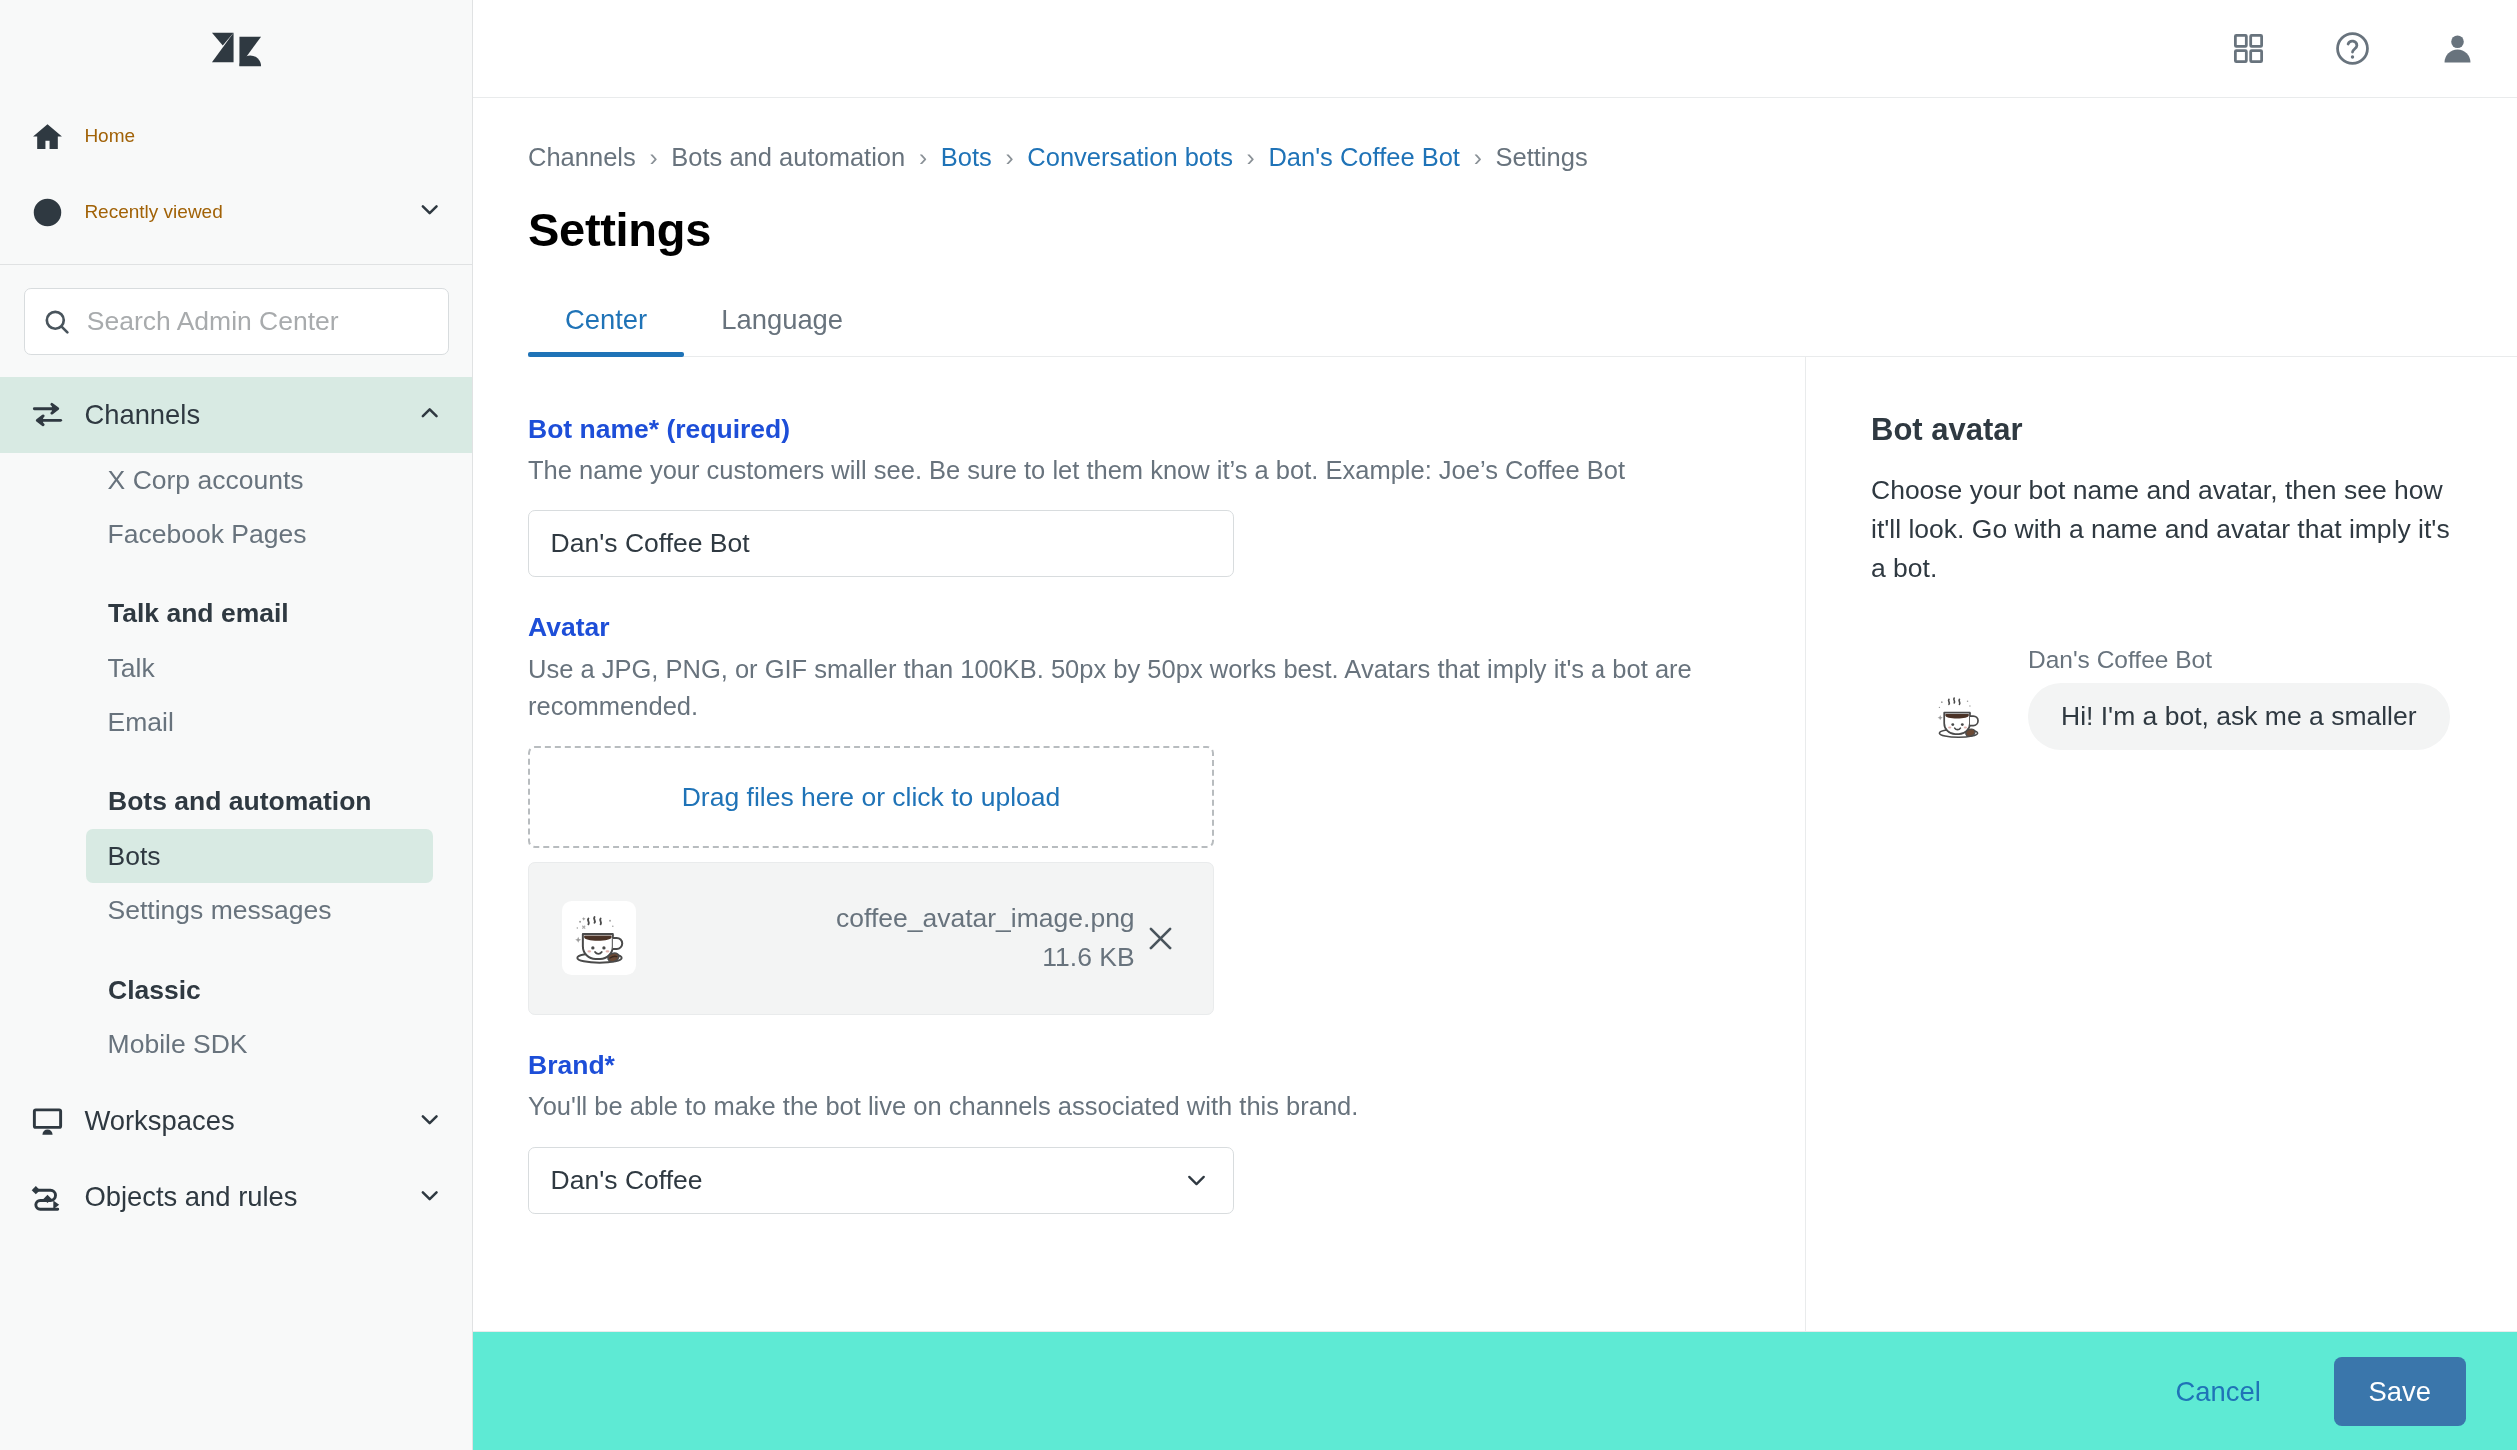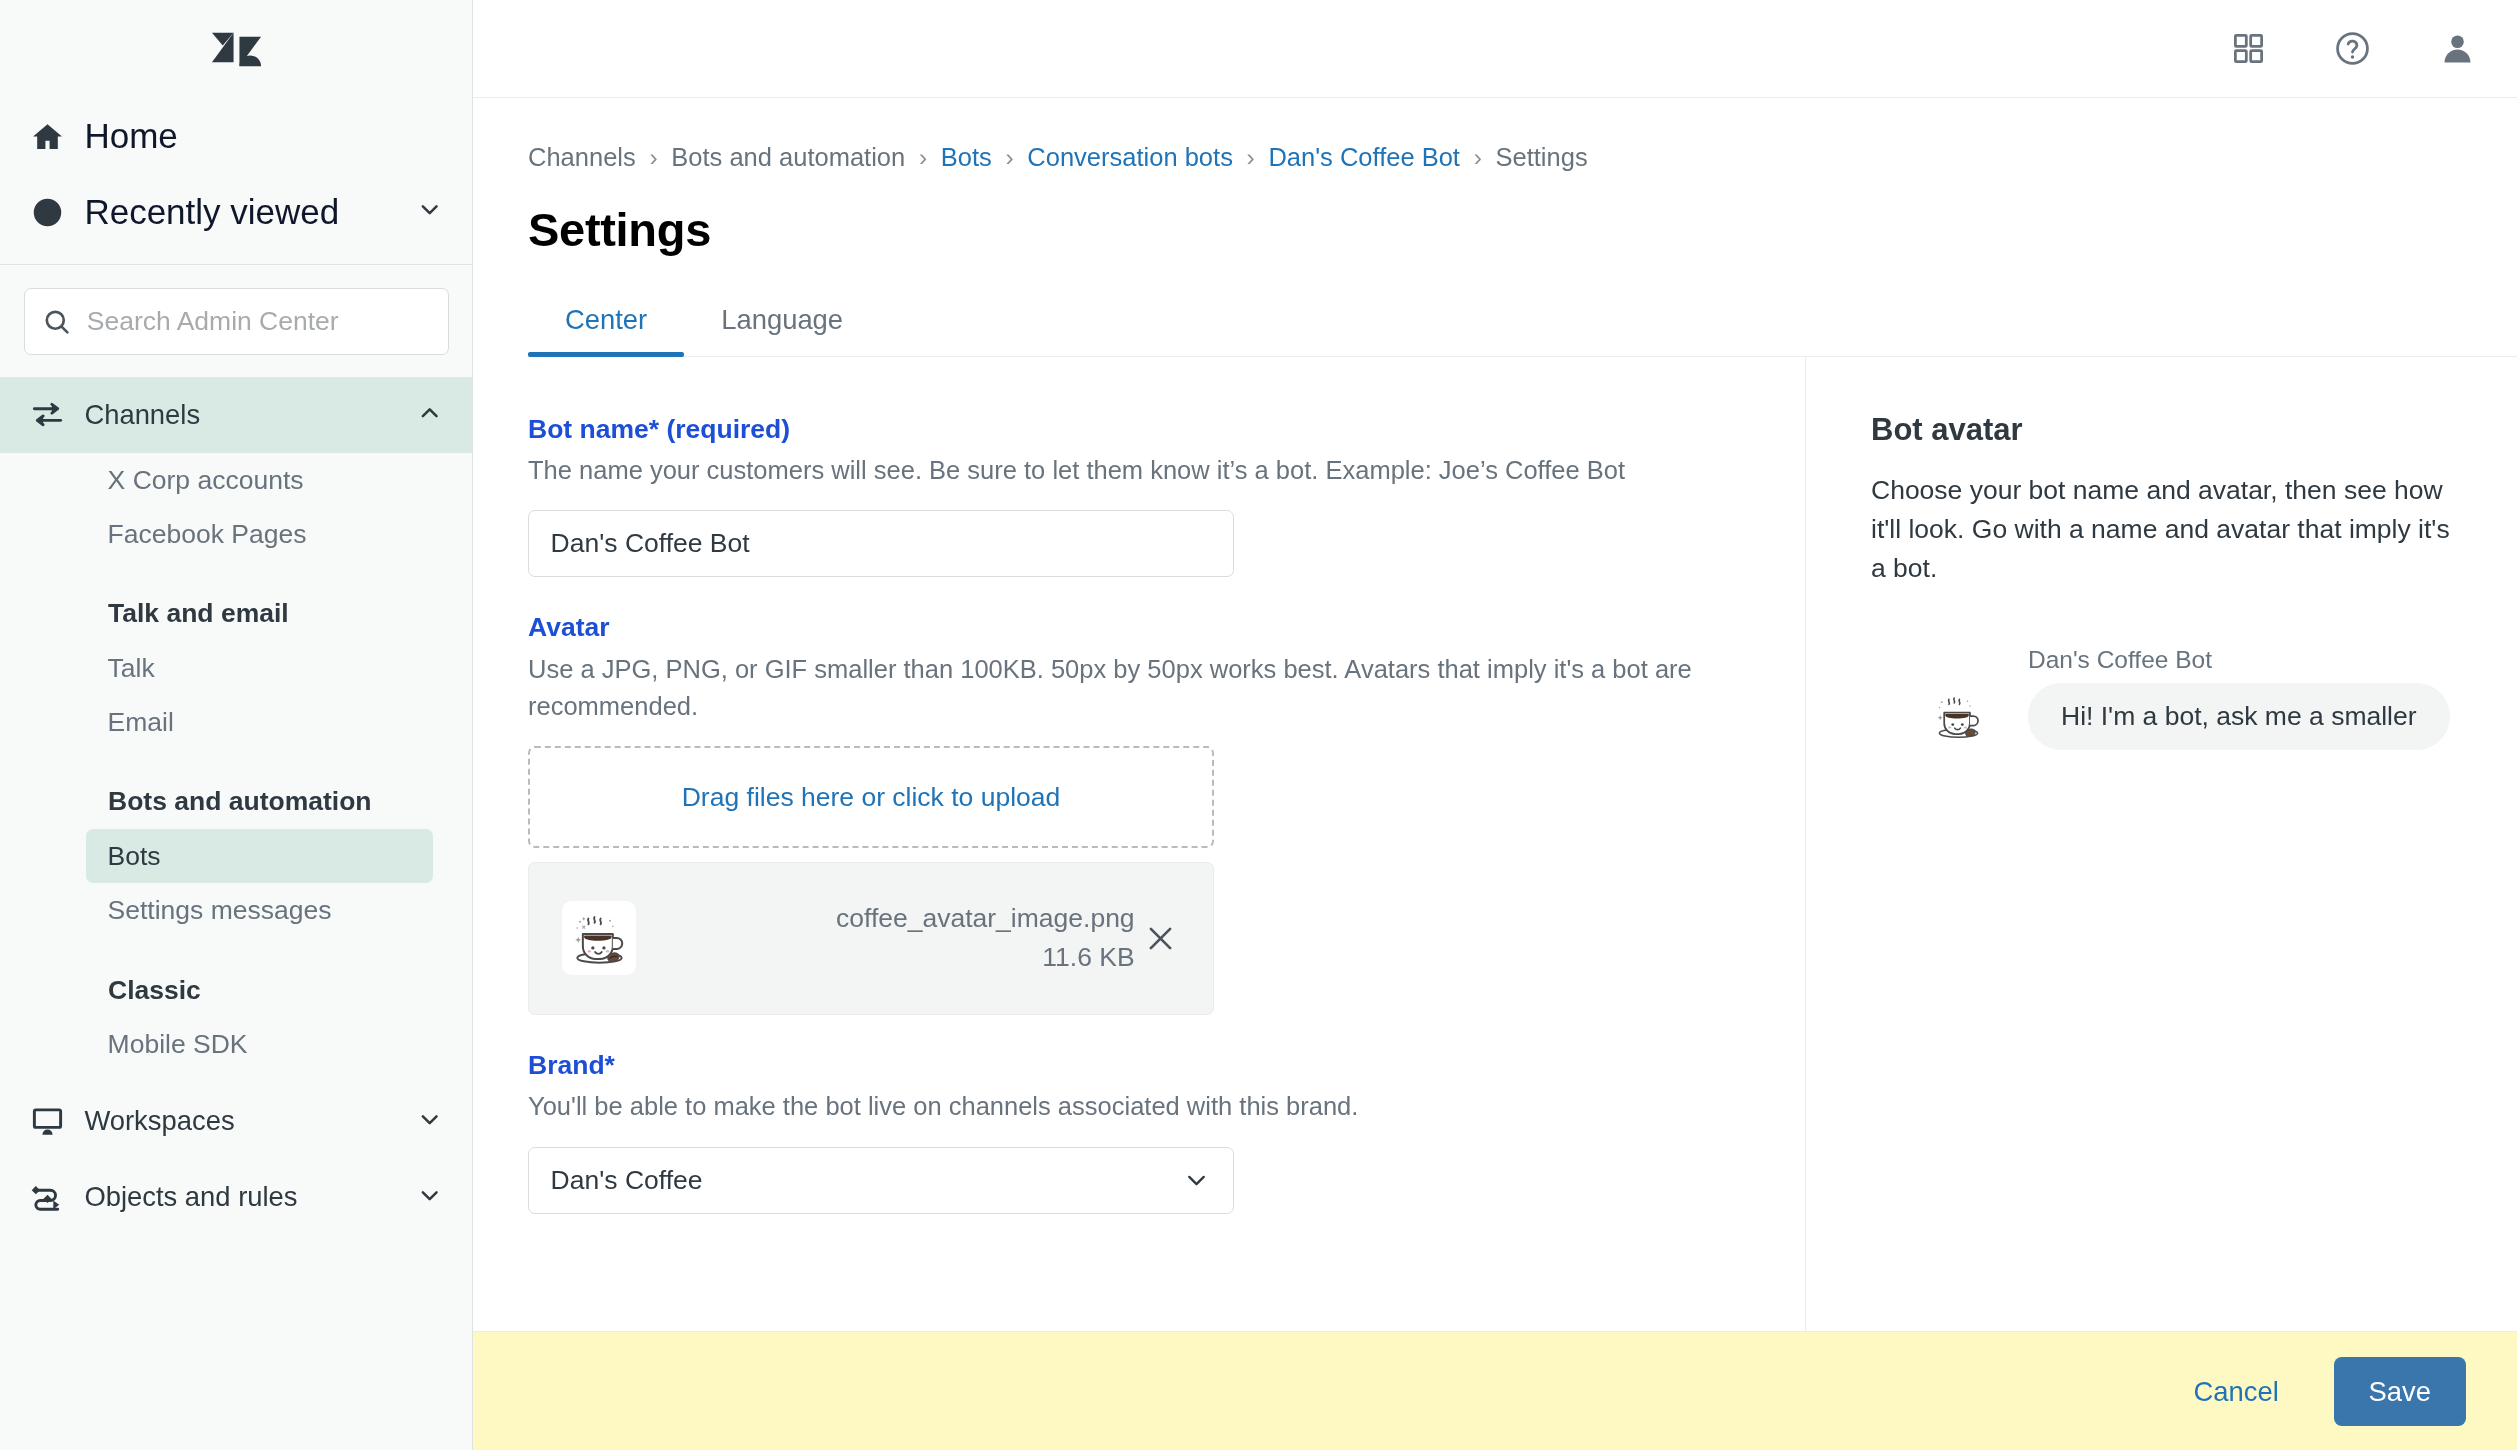--- a/index.html
+++ b/index.html
@@ -33,21 +33,21 @@
     height: 76px;
     padding: 0 29px 0 21.6px;
     cursor: pointer;
   }
   .nav-row .nav-ico {
     width: 51px; flex: 0 0 51px;
     display: flex; align-items: center; justify-content: center;
     color: #2f3941;
   }
   .nav-row .nav-label {
-    font-size: 35px; color: #0f172a; font-weight: 400;
+    font-size: 19px; color: #a16207; font-weight: 400;
     margin-left: 11.8px; flex: 1 1 auto; white-space: nowrap;
   }
   .chev { color: #2f3941; flex: 0 0 auto; }
 
   .divider-h { height: 1px; background: #e0e2e3; width: 100%; }
 
   .search-area { padding: 23.5px 23.5px 21.6px 23.5px; }
   .search-box {
     display: flex; align-items: center;
     height: 67px; background: #ffffff;
@@ -238,21 +238,21 @@
     background: #f3f4f4; border-radius: 33px;
     padding: 17.6px 33px;
     font-size: 26.5px; color: #2f3941; white-space: nowrap;
   }
 
   
   .footer {
     height: 120px; flex: 0 0 120px;
     border-top: 1px solid #e9ebec;
     display: flex; align-items: center; justify-content: flex-end;
-    padding-right: 51px; gap: 45px; background: #fef9c3;
+    padding-right: 51px; gap: 63px; background: #5eead4;
   }
   .btn-cancel {
     font-size: 27.4px; color: #1f73b7; background: none; border: 0;
     cursor: pointer; font-family: "Liberation Sans", sans-serif;
     padding: 13.7px 9.8px;
   }
   .btn-save {
     font-size: 27.4px; color: #fff; background: #3a76ab;
     border: 0; border-radius: 7.8px; cursor: pointer;
     font-family: "Liberation Sans", sans-serif;

